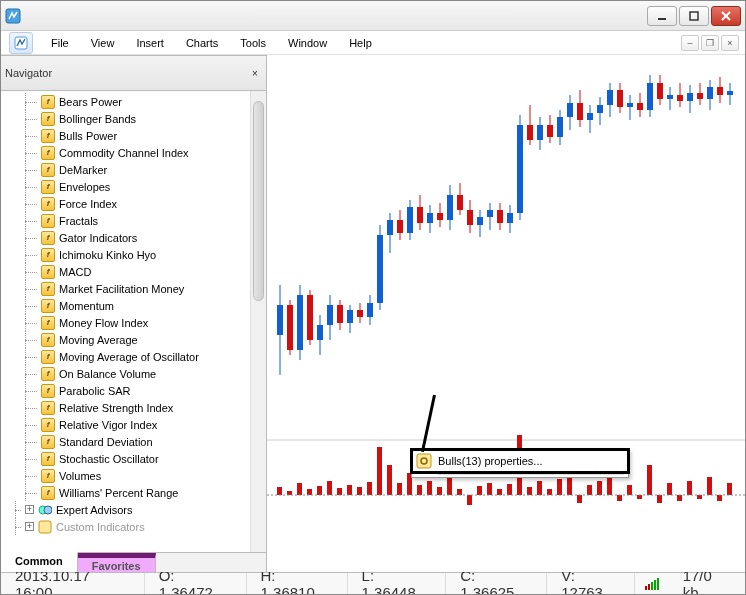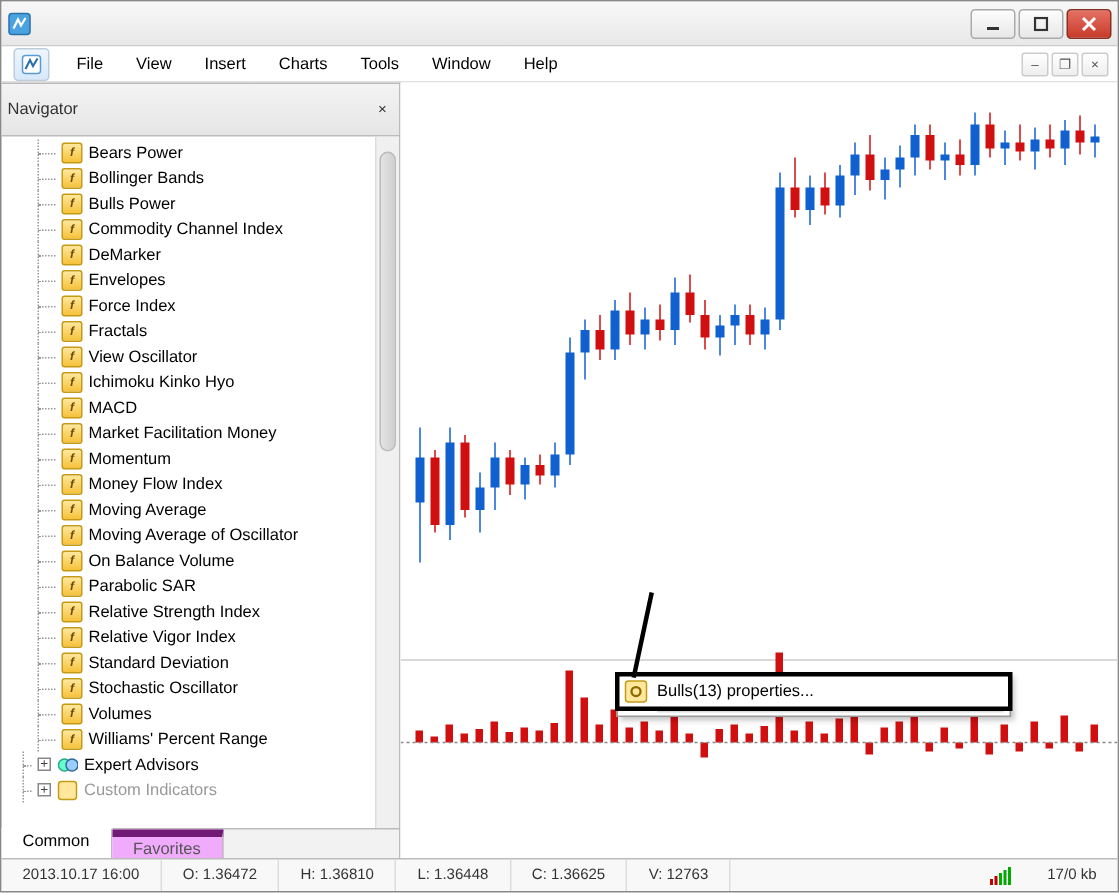--- a/index.html
+++ b/index.html
@@ -25,33 +25,33 @@
 .tree-row::before{content:"";position:absolute;left:20px;top:0;bottom:0;border-left:1px dotted #999;}
 .tree-row::after{content:"";position:absolute;left:20px;top:50%;width:12px;border-top:1px dotted #999;}
 .tree-icon { width:14px; height:14px; background:linear-gradient(#ffe79c,#f6c23b); border:1px solid #c49a17; border-radius:2px; margin-right:4px; display:inline-flex; align-items:center; justify-content:center; font-size:8px; font-style:italic; font-weight:bold; color:#6b4b00; }
 .tree-row.expert { padding-left:20px; }
 .tree-row.expert::before{left:10px}
 .tree-row.expert::after{left:10px;width:6px}
 .expert-icon { width:14px; height:14px; margin-right:4px; }
 .plusbox{width:9px;height:9px;border:1px solid #888;display:inline-flex;align-items:center;justify-content:center;font-size:9px;line-height:1;margin-right:4px;background:#fff;color:#444;}
 .nav-scroll { width:16px; background:#f0f0f0; border-left:1px solid #ddd; position:relative; }
 .nav-scroll .thumb{position:absolute;left:2px;right:2px;top:10px;height:200px;border-radius:6px;background:linear-gradient(90deg,#e4e4e4,#cfcfcf);border:1px solid #bbb;}
-.nav-tabs { height:20px; display:flex; border-top:1px solid #bbb; background:#f2f2f2; font-size:11px; }
+.nav-tabs { height:20px; display:flex; border-top:1px solid #bbb; background:#f2f2f2; font-size:11px;font-weight:bold; }
 .nav-tab { padding:2px 14px; border-right:1px solid #bbb; cursor:pointer; background:#fff; border-top:1px solid #fff; margin-top:-1px;}
 .nav-tab.inactive{background:#f0abfc;border-top:5px solid #701a75;margin-top:0;color:#555;}
 .chart { flex:1; position:relative; overflow:hidden; background:#fff; }
-.context-menu { position:absolute; left:410px; top:394px; width:263px; background:#fff; border:1px solid #999; box-shadow:2px 2px 4px rgba(0,0,0,.25); padding:0; font-size:11px; z-index:10; }
+.context-menu { position:absolute; left:410px; top:394px; width:218px; background:#fff; border:1px solid #999; box-shadow:2px 2px 4px rgba(0,0,0,.25); padding:0; font-size:11px; z-index:10; }
 .cm-row { display:flex; align-items:center; height:22px; padding-left:26px; position:relative; cursor:pointer; }
 .cm-row.hi{ outline:3px solid #000; outline-offset:-1px; }
 .cm-icon{position:absolute;left:4px;top:3px;width:16px;height:16px;}
 .cm-sep{height:1px;background:#ddd;margin:2px 4px 2px 26px;}
 .cm-shortcut{margin-left:auto;padding-right:8px;color:#444;}
 .annotation { position:absolute; left:414px; top:310px; font-size:22px; font-weight:bold; color:#000; z-index:11; }
 .ann-line{position:absolute;left:432px;top:340px;width:3px;height:58px;background:#000;transform:rotate(12deg);transform-origin:top;z-index:11;}
-.statusbar { height:22px; border-top:1px solid #bbb; display:flex; align-items:center; font-size:10px; color:#333; background:#f8f8f8; }
+.statusbar { height:22px; border-top:1px solid #bbb; display:flex; align-items:center; font-size:15px; color:#333; background:#f8f8f8; }
 .sb-cell{padding:0 14px;border-right:1px solid #ddd;height:100%;display:flex;align-items:center;}
 .sb-spacer{flex:1}
 .sb-bars{display:flex;align-items:flex-end;gap:1px;height:12px;padding:0 10px;}
 .sb-bars span{width:2px;background:#b00;}
 .sb-bars span:nth-child(1){height:4px}
 .sb-bars span:nth-child(2){height:6px}
 .sb-bars span:nth-child(3){height:8px;background:#0a0}
 .sb-bars span:nth-child(4){height:10px;background:#0a0}
 .sb-bars span:nth-child(5){height:12px;background:#0a0}
 svg.candles{position:absolute;left:0;top:0;}
@@ -143,21 +143,21 @@
           <div class="tree-row">
             <span class="tree-icon">f</span>
             <span>Force Index</span>
           </div>
           <div class="tree-row">
             <span class="tree-icon">f</span>
             <span>Fractals</span>
           </div>
           <div class="tree-row">
             <span class="tree-icon">f</span>
-            <span>View Oscillator</span>
+            <span>Gator Indicators</span>
           </div>
           <div class="tree-row">
             <span class="tree-icon">f</span>
             <span>Ichimoku Kinko Hyo</span>
           </div>
           <div class="tree-row">
             <span class="tree-icon">f</span>
             <span>MACD</span>
           </div>
           <div class="tree-row">

